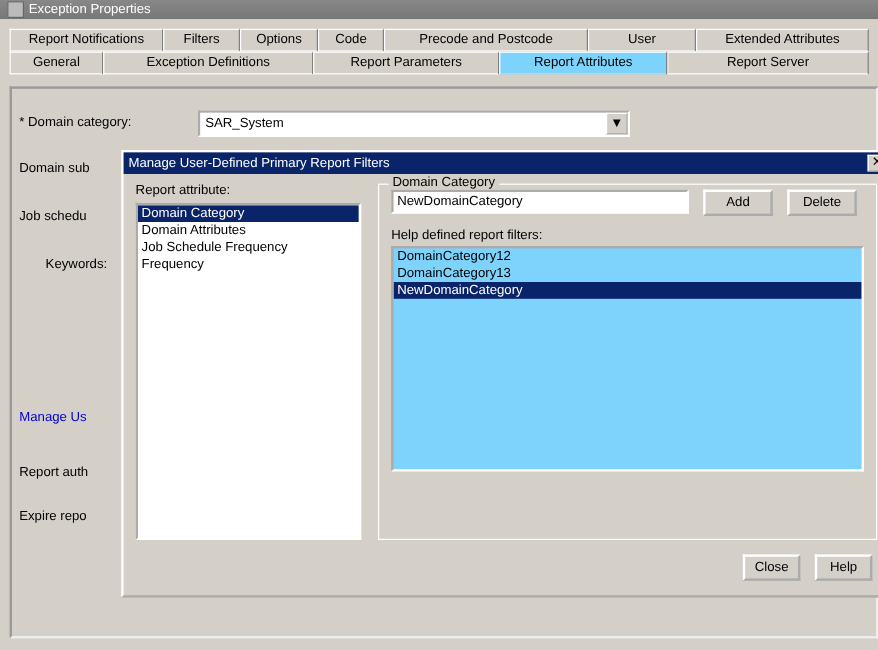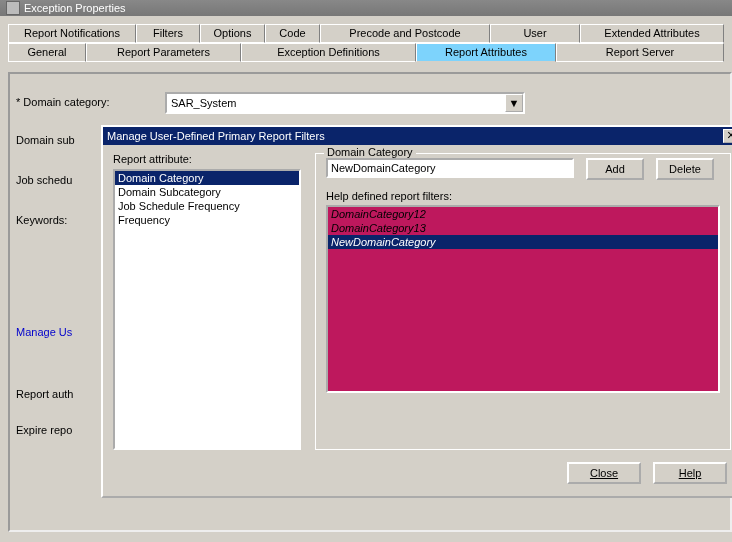--- a/index.html
+++ b/index.html
@@ -13,45 +13,45 @@
 .tab.selected { background: #7dd3fc; border-bottom: 1px solid #d4d0c8; z-index: 2; }
 .tab:not(.selected) { border-bottom: 1px solid #fff; }
 .content-panel { position: absolute; left: 8px; right: 0; top: 72px; bottom: 10px; border: 2px inset #eee; background: #d4d0c8; padding: 14px 14px 14px 4px; }
 .row-label { position: absolute; left: 6px; font-size: 11px; }
 .domain-cat { top: 22px; }
 .combo { position: absolute; top: 18px; left: 155px; width: 360px; height: 22px; border: 2px inset #fff; background:#fff; display:flex; }
 .combo-input { flex:1; border:none; padding:0 4px; font-size:11px; }
 .combo-btn { width:18px; background:#d4d0c8; border:1px outset #fff; text-align:center; line-height:16px; }
 .domain-sub { top: 60px; }
 .jobsched { top: 100px; }
-.keywords { top: 140px; }
-.manage-link { top: 252px; color: #0000cc; text-align: center; }
+.keywords { top: 140px; margin-left: 22px; }
+.manage-link { top: 268px; color: #0000cc; text-align: center; }
 .reportauth { top: 314px; }
 .expirerepo { top: 350px; }
 
 .dialog { position: absolute; left: 84px; top: 125px; width: 642px; height: 373px; background: #d4d0c8; border: 2px outset #fff; z-index: 10; margin-left: 17px; }
 .dlg-title { background: linear-gradient(to right, #0a246a, #0a246a); color:#fff; height: 18px; line-height: 18px; padding-left: 4px; display:flex; justify-content:space-between; align-items:center; }
 .dlg-close { width:16px; height:14px; background:#d4d0c8; border:1px outset #fff; text-align:center; line-height:11px; font-size:10px; margin-right:2px; color:#000;}
 .dlg-body { position:absolute; left:10px; right:10px; top:26px; bottom:46px; display:flex; }
 .left-col { width: 188px; display:flex; flex-direction:column; }
 .left-label { margin-bottom:4px; }
 .listbox { flex:1; background:#fff; border:2px inset #fff; overflow:hidden; }
 .list-item { padding:1px 3px; white-space:nowrap; }
 .list-item.sel { background:#0a246a; color:#fff; }
 .right-col { flex:1; margin-left:14px; }
 .fieldset-border { border:1px groove #fff; height:100%; padding:4px 10px 10px 10px; position:relative;}
 .legend { position:absolute; top:-8px; left:8px; background:#d4d0c8; padding:0 3px; font-size:11px;}
 .filter-label { margin-bottom:3px; }
 .filter-input-wrap { display:flex; align-items:flex-start;}
 .filter-input { width:248px; height:20px; border:2px inset #fff; padding:0 3px; font-size:11px;}
 .btn { width:58px; height:22px; background:#d4d0c8; border:2px outset #fff; margin-left:12px; font-size:11px;}
 .userdef-label { margin-top:10px; margin-bottom:3px;}
-.udlist { height:188px; background:#be185d; border:2px inset #fff; overflow:hidden;font-style:italic;}
+.udlist { height:188px; background:#7dd3fc; border:2px inset #fff; overflow:hidden;}
 .dlg-footer { position:absolute; right:14px; bottom:12px; display:flex;}
-.dlg-footer .btn { width:74px;text-decoration:underline; }
+.dlg-footer .btn { width:48px; }
 </style>
 </head>
 <body>
 
 <div class="window">
   <div class="titlebar">
     <span class="icon"></span>
     <span>Exception Properties</span>
   </div>
 
@@ -60,22 +60,22 @@
       <div class="tab" style="width:128px"><span>Report Notifications</span></div>
       <div class="tab" style="width:64px"><span>Filters</span></div>
       <div class="tab" style="width:65px"><span>Options</span></div>
       <div class="tab" style="width:55px"><span>Code</span></div>
       <div class="tab" style="width:170px"><span>Precode and Postcode</span></div>
       <div class="tab" style="width:90px"><span>User</span></div>
       <div class="tab" style="flex:1"><span>Extended Attributes</span></div>
     </div>
     <div class="tabrow">
       <div class="tab" style="width:78px"><span>General</span></div>
+      <div class="tab" style="width:175px"><span>Exception Definitions</span></div>
       <div class="tab" style="width:155px"><span>Report Parameters</span></div>
-      <div class="tab" style="width:175px"><span>Exception Definitions</span></div>
       <div class="tab selected" style="width:140px"><span>Report Attributes</span></div>
       <div class="tab" style="flex:1"><span>Report Server</span></div>
     </div>
   </div>
 
   <div class="content-panel">
     <div class="row-label domain-cat">* Domain category:</div>
     <div class="combo">
       <input class="combo-input" value="SAR_System" style="">
       <div class="combo-btn">▼</div>
@@ -93,21 +93,21 @@
       <span>Manage User-Defined Primary Report Filters</span>
       <div class="dlg-close">
         <span>✕</span>
       </div>
     </div>
     <div class="dlg-body">
       <div class="left-col">
         <div class="left-label">Report attribute:</div>
         <div class="listbox">
           <div class="list-item sel">Domain Category</div>
-          <div class="list-item">Domain Subcategory</div>
+          <div class="list-item">Domain Attributes</div>
           <div class="list-item">Job Schedule Frequency</div>
           <div class="list-item">Frequency</div>
         </div>
       </div>
       <div class="right-col">
         <div class="fieldset-border">
           <div class="legend">Domain Category</div>
           <div class="filter-input-wrap">
             <input class="filter-input" value="NewDomainCategory" style="">
             <button class="btn">Add</button>

